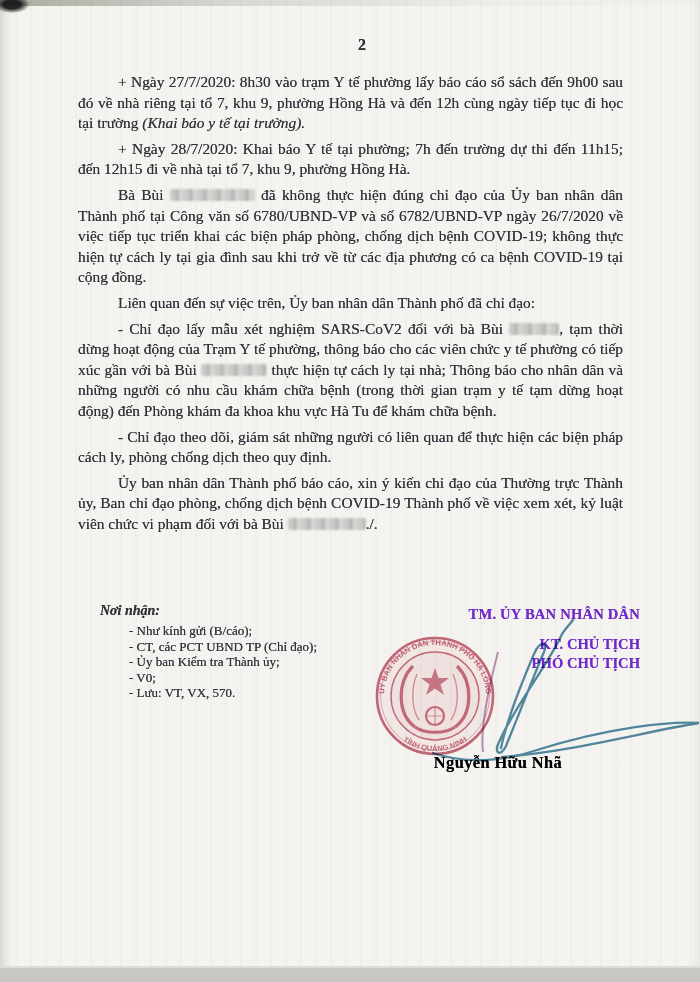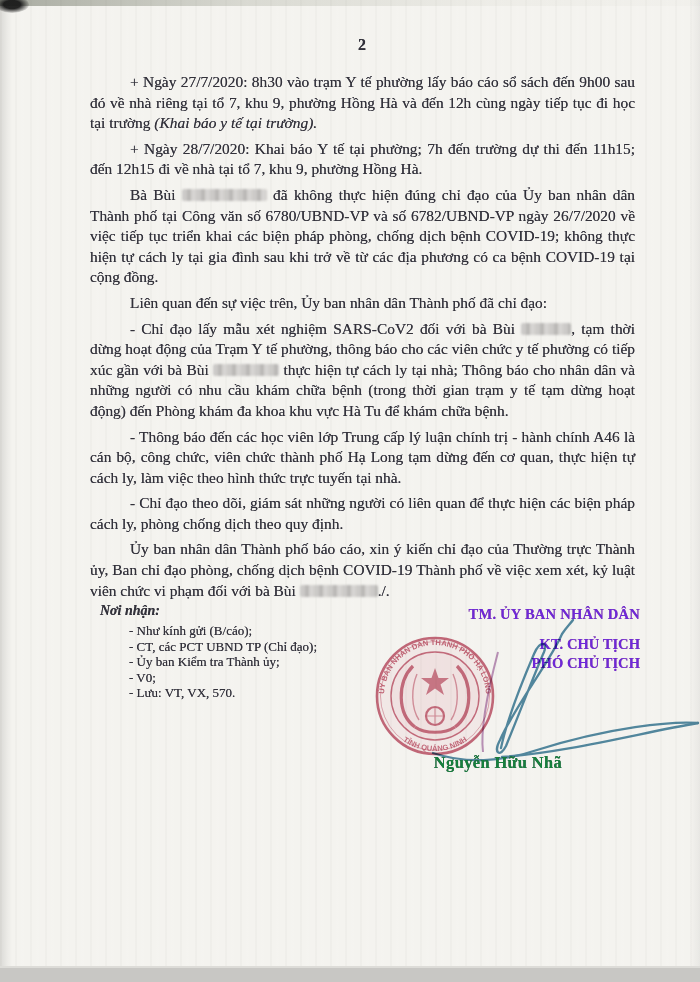--- a/index.html
+++ b/index.html
@@ -32,21 +32,21 @@
 
   
   .page-number{
     position:absolute;left:90px;top:36px;width:545px;text-align:center;
     font-size:16px;font-weight:bold;letter-spacing:1px;
     text-shadow:0 0 .6px rgba(40,40,55,.8);
   }
 
   
   .doc-body{
-    position:absolute;left:90px;top:72px;width:545px;
+    position:absolute;left:78px;top:72px;width:545px;
     font-size:15.4px;line-height:20.6px;text-align:justify;
     text-shadow:0 0 .6px rgba(40,40,55,.75);
   }
   .doc-body p{margin:0 0 5px;text-indent:40px;}
   .doc-body .em{font-style:italic;}
   .redact{
     display:inline-block;height:12px;min-width:30px;border-radius:2px;vertical-align:-1px;
     background:
       repeating-linear-gradient(90deg,#c9c7c5 0 5px,#b6b4b2 5px 9px,#d4d2d0 9px 14px),
       linear-gradient(#c5c3c1,#c5c3c1);
@@ -63,21 +63,21 @@
   .sig-titles{
     position:absolute;left:356px;top:606px;width:284px;text-align:right;
     font-weight:bold;color:#6d28d9;
     text-shadow:0 0 .6px rgba(141,50,66,.6);
   }
   .sig-titles .l1{font-size:14.6px;letter-spacing:.2px;}
   .sig-titles .l2{font-size:14.6px;margin-top:13px;}
   .sig-titles .l3{font-size:14.6px;margin-top:2px;}
   .signer-name{
     position:absolute;left:398px;top:753px;width:200px;text-align:center;
-    font-size:16.4px;font-weight:bold;color:#15803d;letter-spacing:.4px;
+    font-size:16.4px;font-weight:bold;color:#000000;letter-spacing:.4px;
     text-shadow:0 0 .6px rgba(30,30,40,.8);
   }
   .seal-svg{position:absolute;left:367px;top:628px;width:136px;height:136px;
     mix-blend-mode:multiply;opacity:.93;}
   .signature-svg{position:absolute;left:330px;top:600px;width:370px;height:190px;
     mix-blend-mode:multiply;}
 </style>
 </head>
 <body>
 
@@ -91,21 +91,20 @@
   <div class="bottom-band"></div>
 
   <div class="page-number">2</div>
 
   <div class="doc-body">
       <p><span>+ Ngày 27/7/2020: 8h30 vào trạm Y tế phường lấy báo cáo sổ sách đến 9h00 sau đó về nhà riêng tại tổ 7, khu 9, phường Hồng Hà và đến 12h cùng ngày tiếp tục đi học tại trường </span><span class="em">(Khai báo y tế tại trường).</span></p>
       <p><span>+ Ngày 28/7/2020: Khai báo Y tế tại phường; 7h đến trường dự thi đến 11h15; đến 12h15 đi về nhà tại tổ 7, khu 9, phường Hồng Hà.</span></p>
       <p><span>Bà Bùi </span><span class="redact" style="width: 85px;"></span><span> đã không thực hiện đúng chỉ đạo của Ủy ban nhân dân Thành phố tại Công văn số 6780/UBND-VP và số 6782/UBND-VP ngày 26/7/2020 về việc tiếp tục triển khai các biện pháp phòng, chống dịch bệnh COVID-19; không thực hiện tự cách ly tại gia đình sau khi trở về từ các địa phương có ca bệnh COVID-19 tại cộng đồng.</span></p>
       <p><span>Liên quan đến sự việc trên, Ủy ban nhân dân Thành phố đã chỉ đạo:</span></p>
       <p><span>- Chỉ đạo lấy mẫu xét nghiệm SARS-CoV2 đối với bà Bùi </span><span class="redact" style="width: 50px;"></span><span>, tạm thời dừng hoạt động của Trạm Y tế phường, thông báo cho các viên chức y tế phường có tiếp xúc gần với bà Bùi </span><span class="redact" style="width: 66px;"></span><span> thực hiện tự cách ly tại nhà; Thông báo cho nhân dân và những người có nhu cầu khám chữa bệnh (trong thời gian trạm y tế tạm dừng hoạt động) đến Phòng khám đa khoa khu vực Hà Tu để khám chữa bệnh.</span></p>
-      <p><span>- Thông báo đến các học viên lớp Trung cấp lý luận chính trị - hành chính A46 là cán bộ, công chức, viên chức thành phố Hạ Long tạm dừng đến cơ quan, thực hiện tự cách ly, làm việc theo hình thức trực tuyến tại nhà.</span></p>
       <p><span>- Chỉ đạo theo dõi, giám sát những người có liên quan để thực hiện các biện pháp cách ly, phòng chống dịch theo quy định.</span></p>
       <p><span>Ủy ban nhân dân Thành phố báo cáo, xin ý kiến chỉ đạo của Thường trực Thành ủy, Ban chỉ đạo phòng, chống dịch bệnh COVID-19 Thành phố về việc xem xét, kỷ luật viên chức vi phạm đối với bà Bùi </span><span class="redact" style="width: 78px;"></span><span>./.</span></p>
     </div>
 
   <div class="recipients">
     <div class="label">Nơi nhận:</div>
     <div>
         <div class="item">- Như kính gửi (B/cáo);</div>
         <div class="item">- CT, các PCT UBND TP (Chỉ đạo);</div>
         <div class="item">- Ủy ban Kiểm tra Thành ủy;</div>

